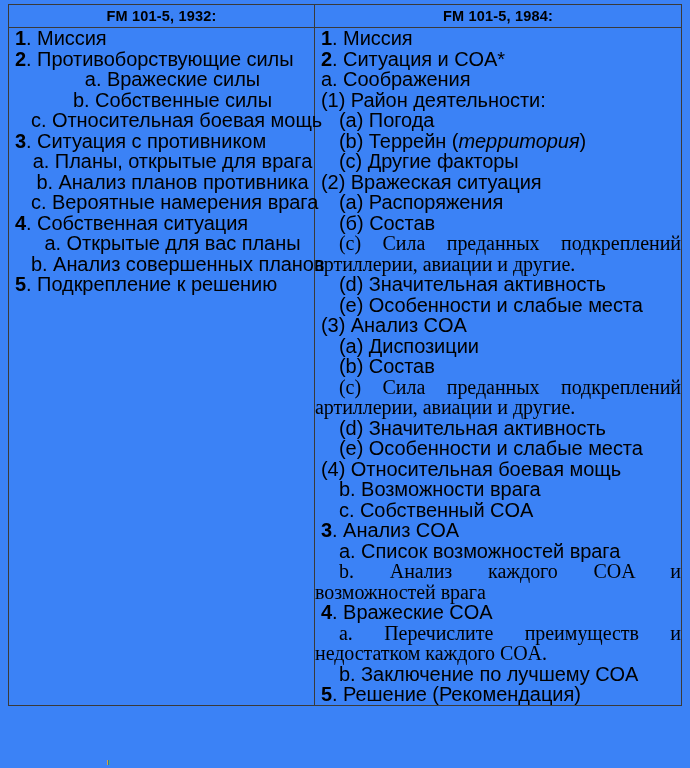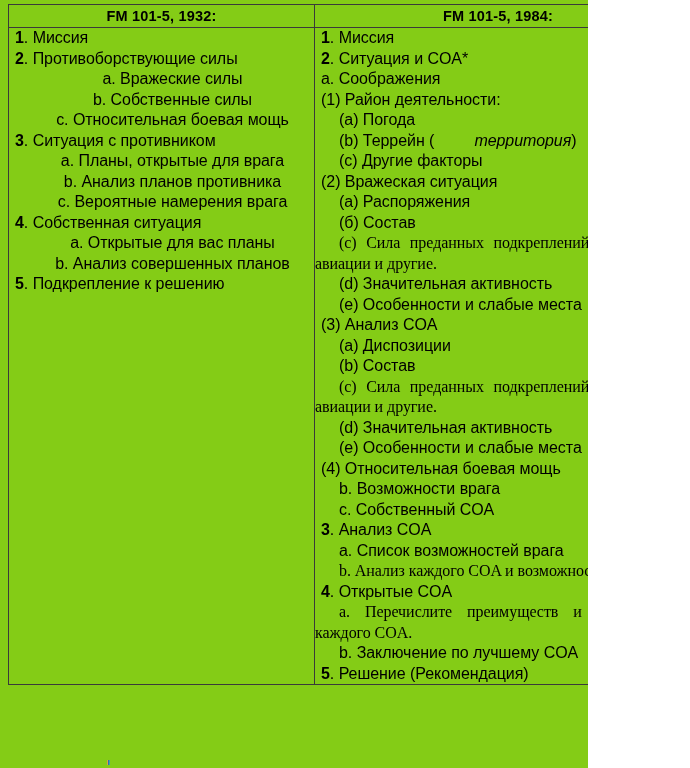--- a/index.html
+++ b/index.html
@@ -9,23 +9,23 @@
   }
   body {
     width: 690px;
     height: 768px;
     font-family: "Liberation Sans", sans-serif;
     color: #000000;
     -webkit-font-smoothing: antialiased;
   }
   #page {
     position: relative;
-    width: 588px;
+    width: 690px;
     height: 768px;
-    background: #84cc16;
+    background: #3b82f6;
     overflow: hidden;
   }
   table.cmp {
     position: absolute;
     left: 8px;
     top: 4px;
     width: 673px;
     border-collapse: collapse;
     table-layout: fixed;
   }
@@ -47,42 +47,42 @@
   }
   .col-left  { width: 305px; }
   .col-right { width: 366px; }
 
   ul.lst {
     list-style: none;
     margin: 0;
     padding: 0;
   }
   ul.lst li {
-    font-size: 16px;
+    font-size: 20px;
     line-height: 20.5px;
     white-space: nowrap;
     letter-spacing: -0.05px;
   }
   
   ul.lst li.wrap {
     white-space: normal;
     text-align: justify;
     text-justify: inter-word;
     letter-spacing: -0.05px;
   }
 
   
   .lvl0 { padding-left: 6px; }
   .lvl1 { padding-left: 22px; text-align: center; }
   .lvl2 { padding-left: 6px; }
   .lvl3 { padding-left: 24px; }
   li.wrap.lvl3 { padding-left: 0; text-indent: 24px; font-family: Liberation Serif, serif; }
 
   .num { font-weight: bold; }
-  .ital { font-style: italic; margin-left: 40px; }
+  .ital { font-style: italic; }
 
   .artifact {
     position: absolute;
     left: 107px;
     top: 760px;
     width: 3px;
     height: 5px;
     background: linear-gradient(90deg, #d9a441 0 34%, #2f6fae 34% 67%, #3aa8a0 67% 100%);
   }
 </style>
@@ -137,21 +137,21 @@
               <li class="lvl3"><span>(b) Состав</span></li>
               <li class="lvl3 wrap"><span>(c) Сила преданных подкреплений артиллерии, авиации и другие.</span></li>
               <li class="lvl3"><span>(d) Значительная активность</span></li>
               <li class="lvl3"><span>(e) Особенности и слабые места</span></li>
               <li class="lvl2"><span>(4) Относительная боевая мощь</span></li>
               <li class="lvl3"><span>b. Возможности врага</span></li>
               <li class="lvl3"><span>c. Собственный COA</span></li>
               <li class="lvl2"><span class="num">3</span><span>. Анализ COA</span></li>
               <li class="lvl3"><span>a. Список возможностей врага</span></li>
               <li class="lvl3 wrap"><span>b. Анализ каждого COA и возможностей врага</span></li>
-              <li class="lvl2"><span class="num">4</span><span>. Открытые COA</span></li>
+              <li class="lvl2"><span class="num">4</span><span>. Вражеские COA</span></li>
               <li class="lvl3 wrap"><span>a. Перечислите преимуществ и недостатком каждого COA.</span></li>
               <li class="lvl3"><span>b. Заключение по лучшему COA</span></li>
               <li class="lvl2"><span class="num">5</span><span>. Решение (Рекомендация)</span></li>
             </ul>
         </td>
       </tr>
     </tbody>
   </table>
 
   <div class="artifact"></div>

